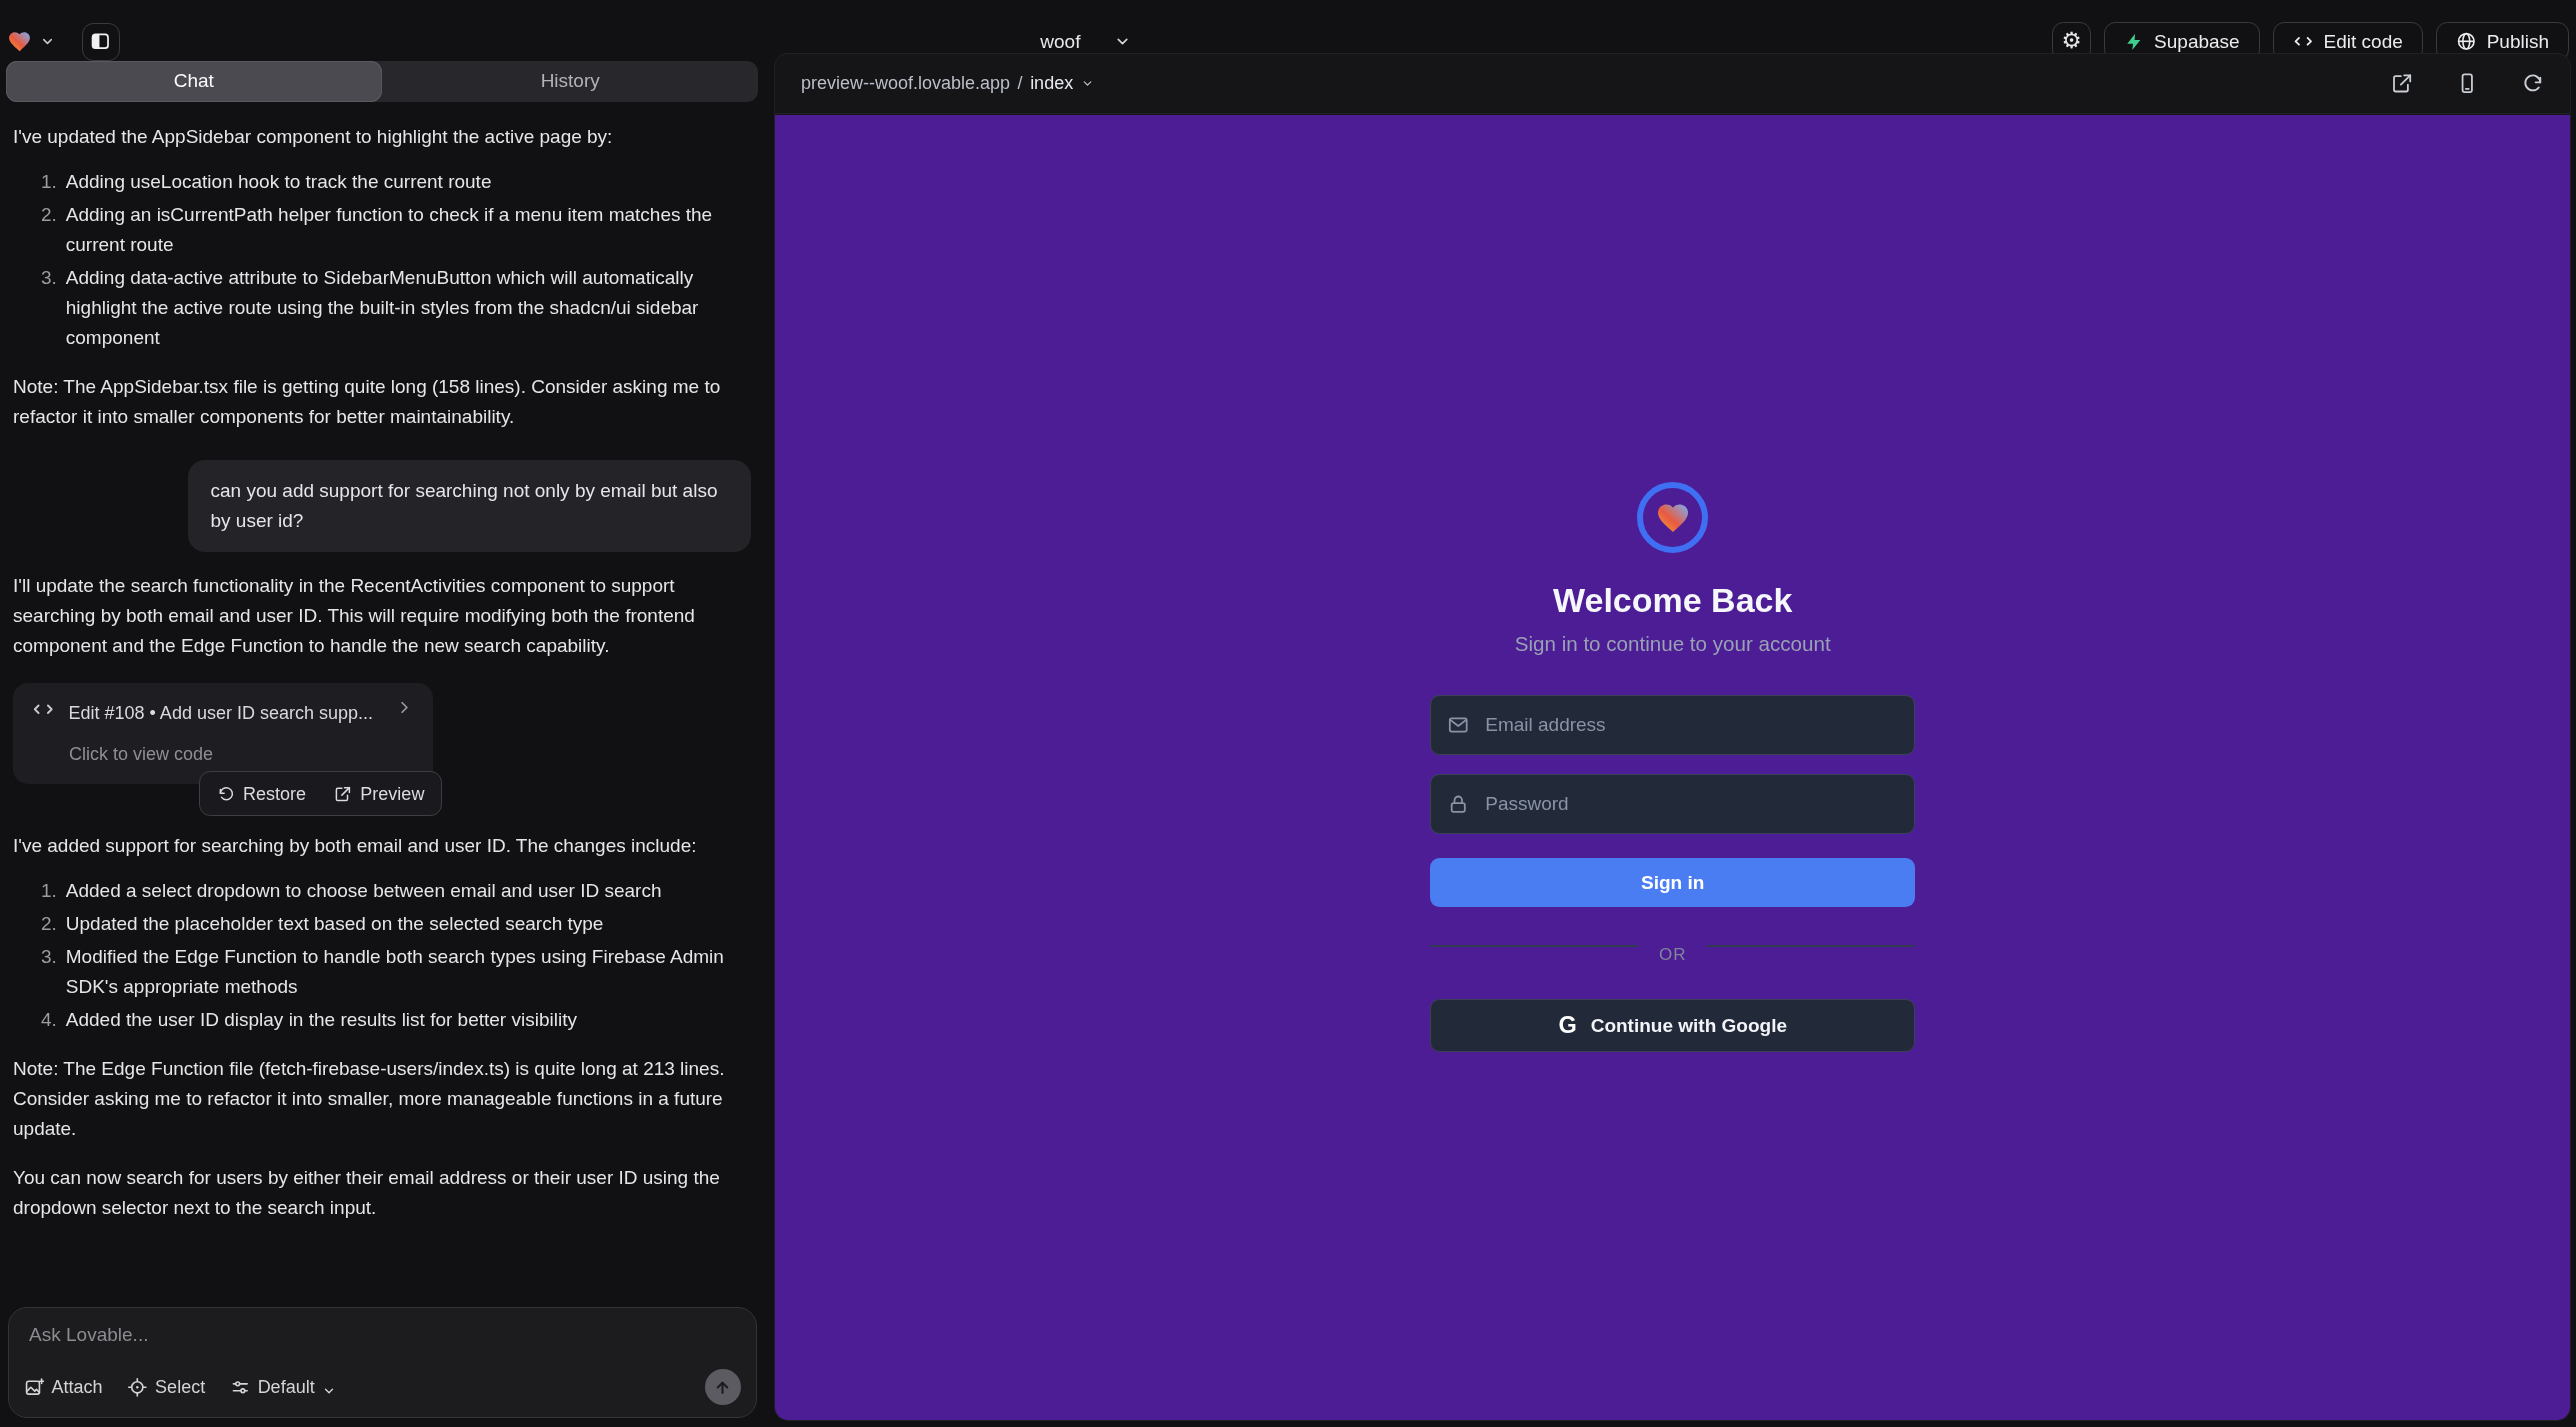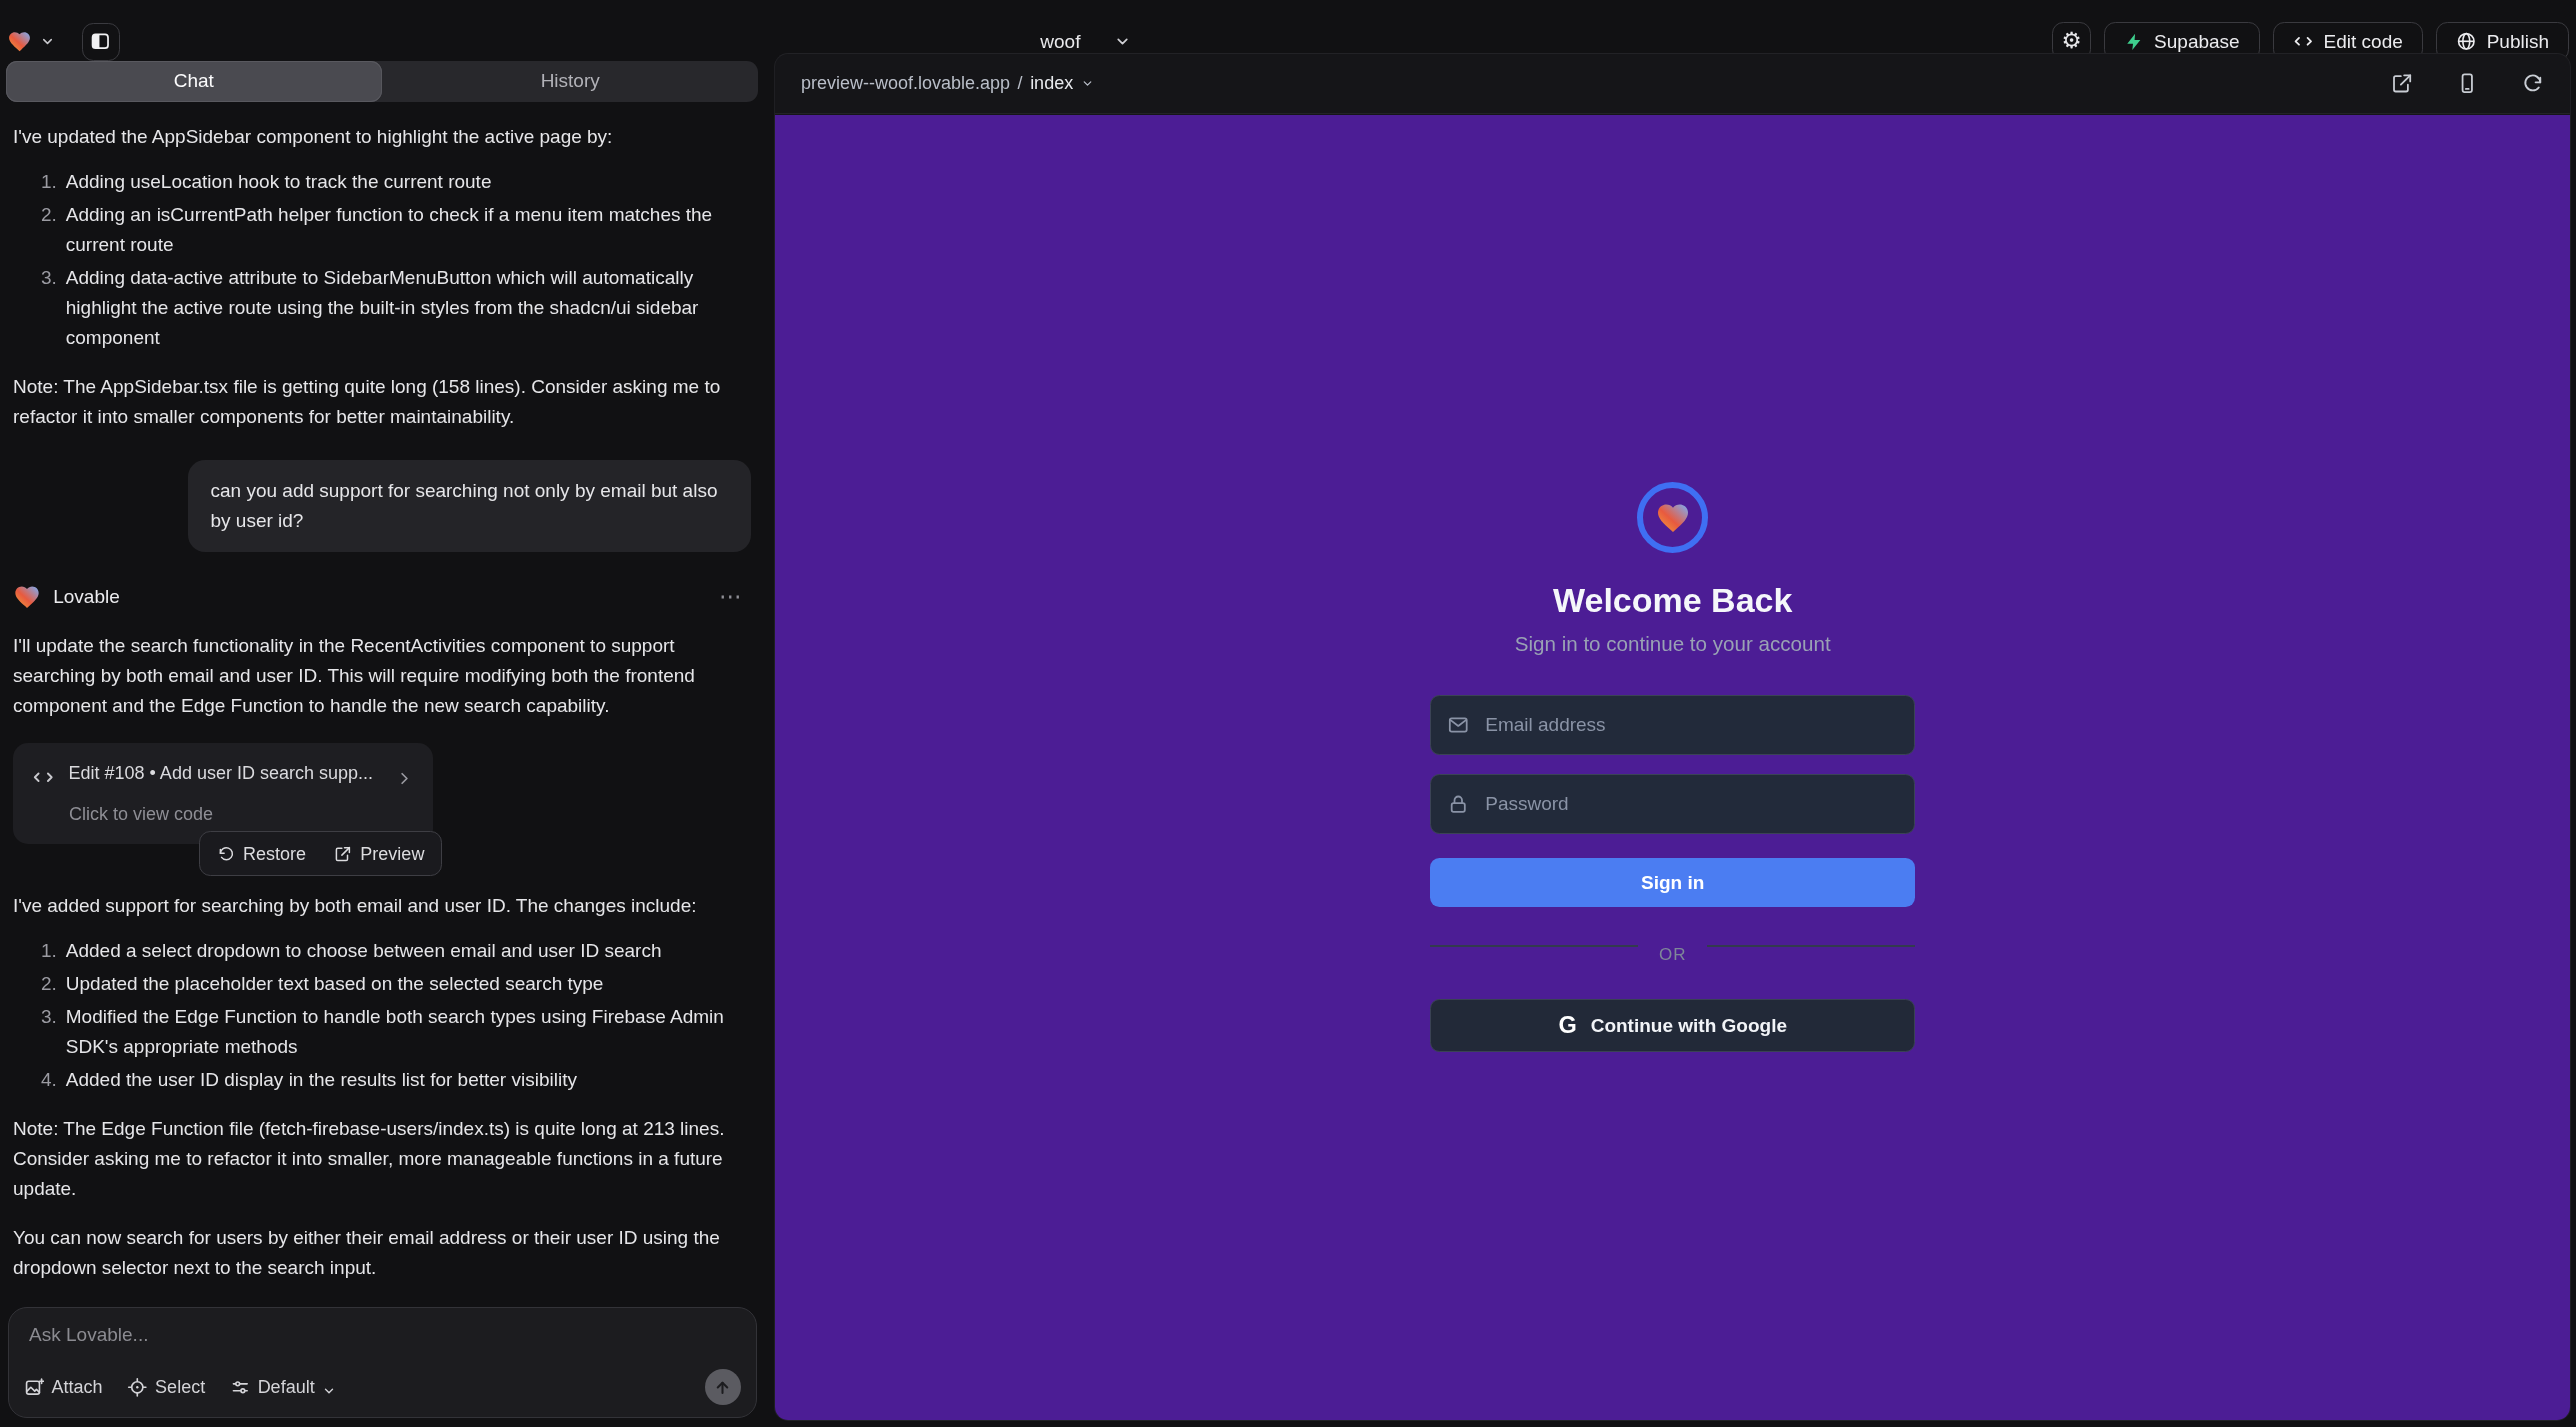--- a/index.html
+++ b/index.html
@@ -43,21 +43,21 @@
   .bubble { background:#242428; border-radius:17px; padding:16px 22.5px; max-width:563px;
             color:#e6e6e9; }
 
   .lovable-row { display:flex; align-items:center; gap:12.2px; margin-top:30px; }
   .lovable-name { font-size:19px; font-weight:500; color:#ececef; }
   .msg-menu { margin-left:auto; margin-right:7.5px; color:#8e8e95; font-size:22.5px;
               letter-spacing:1.9px; cursor:pointer; }
 
   .edit-wrap { position:relative; width:420px; margin-top:22.5px; margin-bottom:47px; }
   .edit-card { background:#1e1e22; border-radius:15px; padding:15px 19px; cursor:pointer; }
-  .edit-title-row { display:flex; align-items:flex-end; gap:14px; font-size:18px; color:#dadade; }
+  .edit-title-row { display:flex; align-items:flex-start; gap:14px; font-size:18px; color:#dadade; }
   .edit-chev { margin-left:auto; color:#9a9aa1; display:flex; }
   .edit-sub { margin:11.3px 0 0 37px; font-size:18px; color:#8e8e95; }
   .hover-bar { position:absolute; right:-9.4px; bottom:-32px; background:#1a1a1e;
                border:1.4px solid #3e3e44; border-radius:11.3px; padding:6.6px 17px;
                display:flex; align-items:center; gap:28px; font-size:18px; color:#dcdcdf;text-align:center; }
   .hover-item { display:flex; align-items:center; gap:8.4px; cursor:pointer; }
 
   .composer { flex:none; margin:11.3px 7.5px 9.4px; background:#1c1c1f; border:1.4px solid #333338;
               border-radius:19px; padding:13px 15px 11.3px; height:111px;
               display:flex; flex-direction:column; }
@@ -198,36 +198,20 @@
       <li>Adding useLocation hook to track the current route</li>
       <li>Adding an isCurrentPath helper function to check if a menu item matches the current route</li>
       <li>Adding data-active attribute to SidebarMenuButton which will automatically highlight the active route using the built-in styles from the shadcn/ui sidebar component</li>
     </ol>
     <p>Note: The AppSidebar.tsx file is getting quite long (158 lines). Consider asking me to refactor it into smaller components for better maintainability.</p>
 
     <div class="user-row">
       <div class="bubble">can you add support for searching not only by email but also by user id?</div>
     </div>
 
-    <div class="lovable-row">
-      <span>
-        <svg width="28" height="28" viewBox="0 0 24 24">
-          <defs>
-              <linearGradient id="hg2" x1="0" y1="1" x2="1" y2="0">
-            <stop offset="0" stop-color="#f2a33c"></stop>
-                <stop offset="0.45" stop-color="#e85a3f"></stop>
-            <stop offset="1" stop-color="#7aaef7"></stop>
-              </linearGradient>
-            </defs>
-          <path fill="url(#hg2)" d="M12 21.35l-1.45-1.32C5.4 15.36 2 12.28 2 8.5 2 5.42 4.42 3 7.5 3c1.74 0 3.41.81 4.5 2.09C13.09 3.81 14.76 3 16.5 3 19.58 3 22 5.42 22 8.5c0 3.78-3.4 6.86-8.55 11.54L12 21.35z"></path>
-        </svg>
-      </span>
-      <span class="lovable-name">Lovable</span>
-      <span class="msg-menu">⋯</span>
-    </div>
 
     <p>I'll update the search functionality in the RecentActivities component to support searching by both email and user ID. This will require modifying both the frontend component and the Edge Function to handle the new search capability.</p>
 
     <div class="edit-wrap">
       <div class="edit-card">
         <div class="edit-title-row">
           <span>
             <svg width="22.5" height="22.5" viewBox="0 0 24 24" fill="none" stroke="#c9c9ce" stroke-width="2" stroke-linecap="round" stroke-linejoin="round">
                 <polyline points="7 8 3 12 7 16"></polyline>
                 <polyline points="17 8 21 12 17 16"></polyline>

